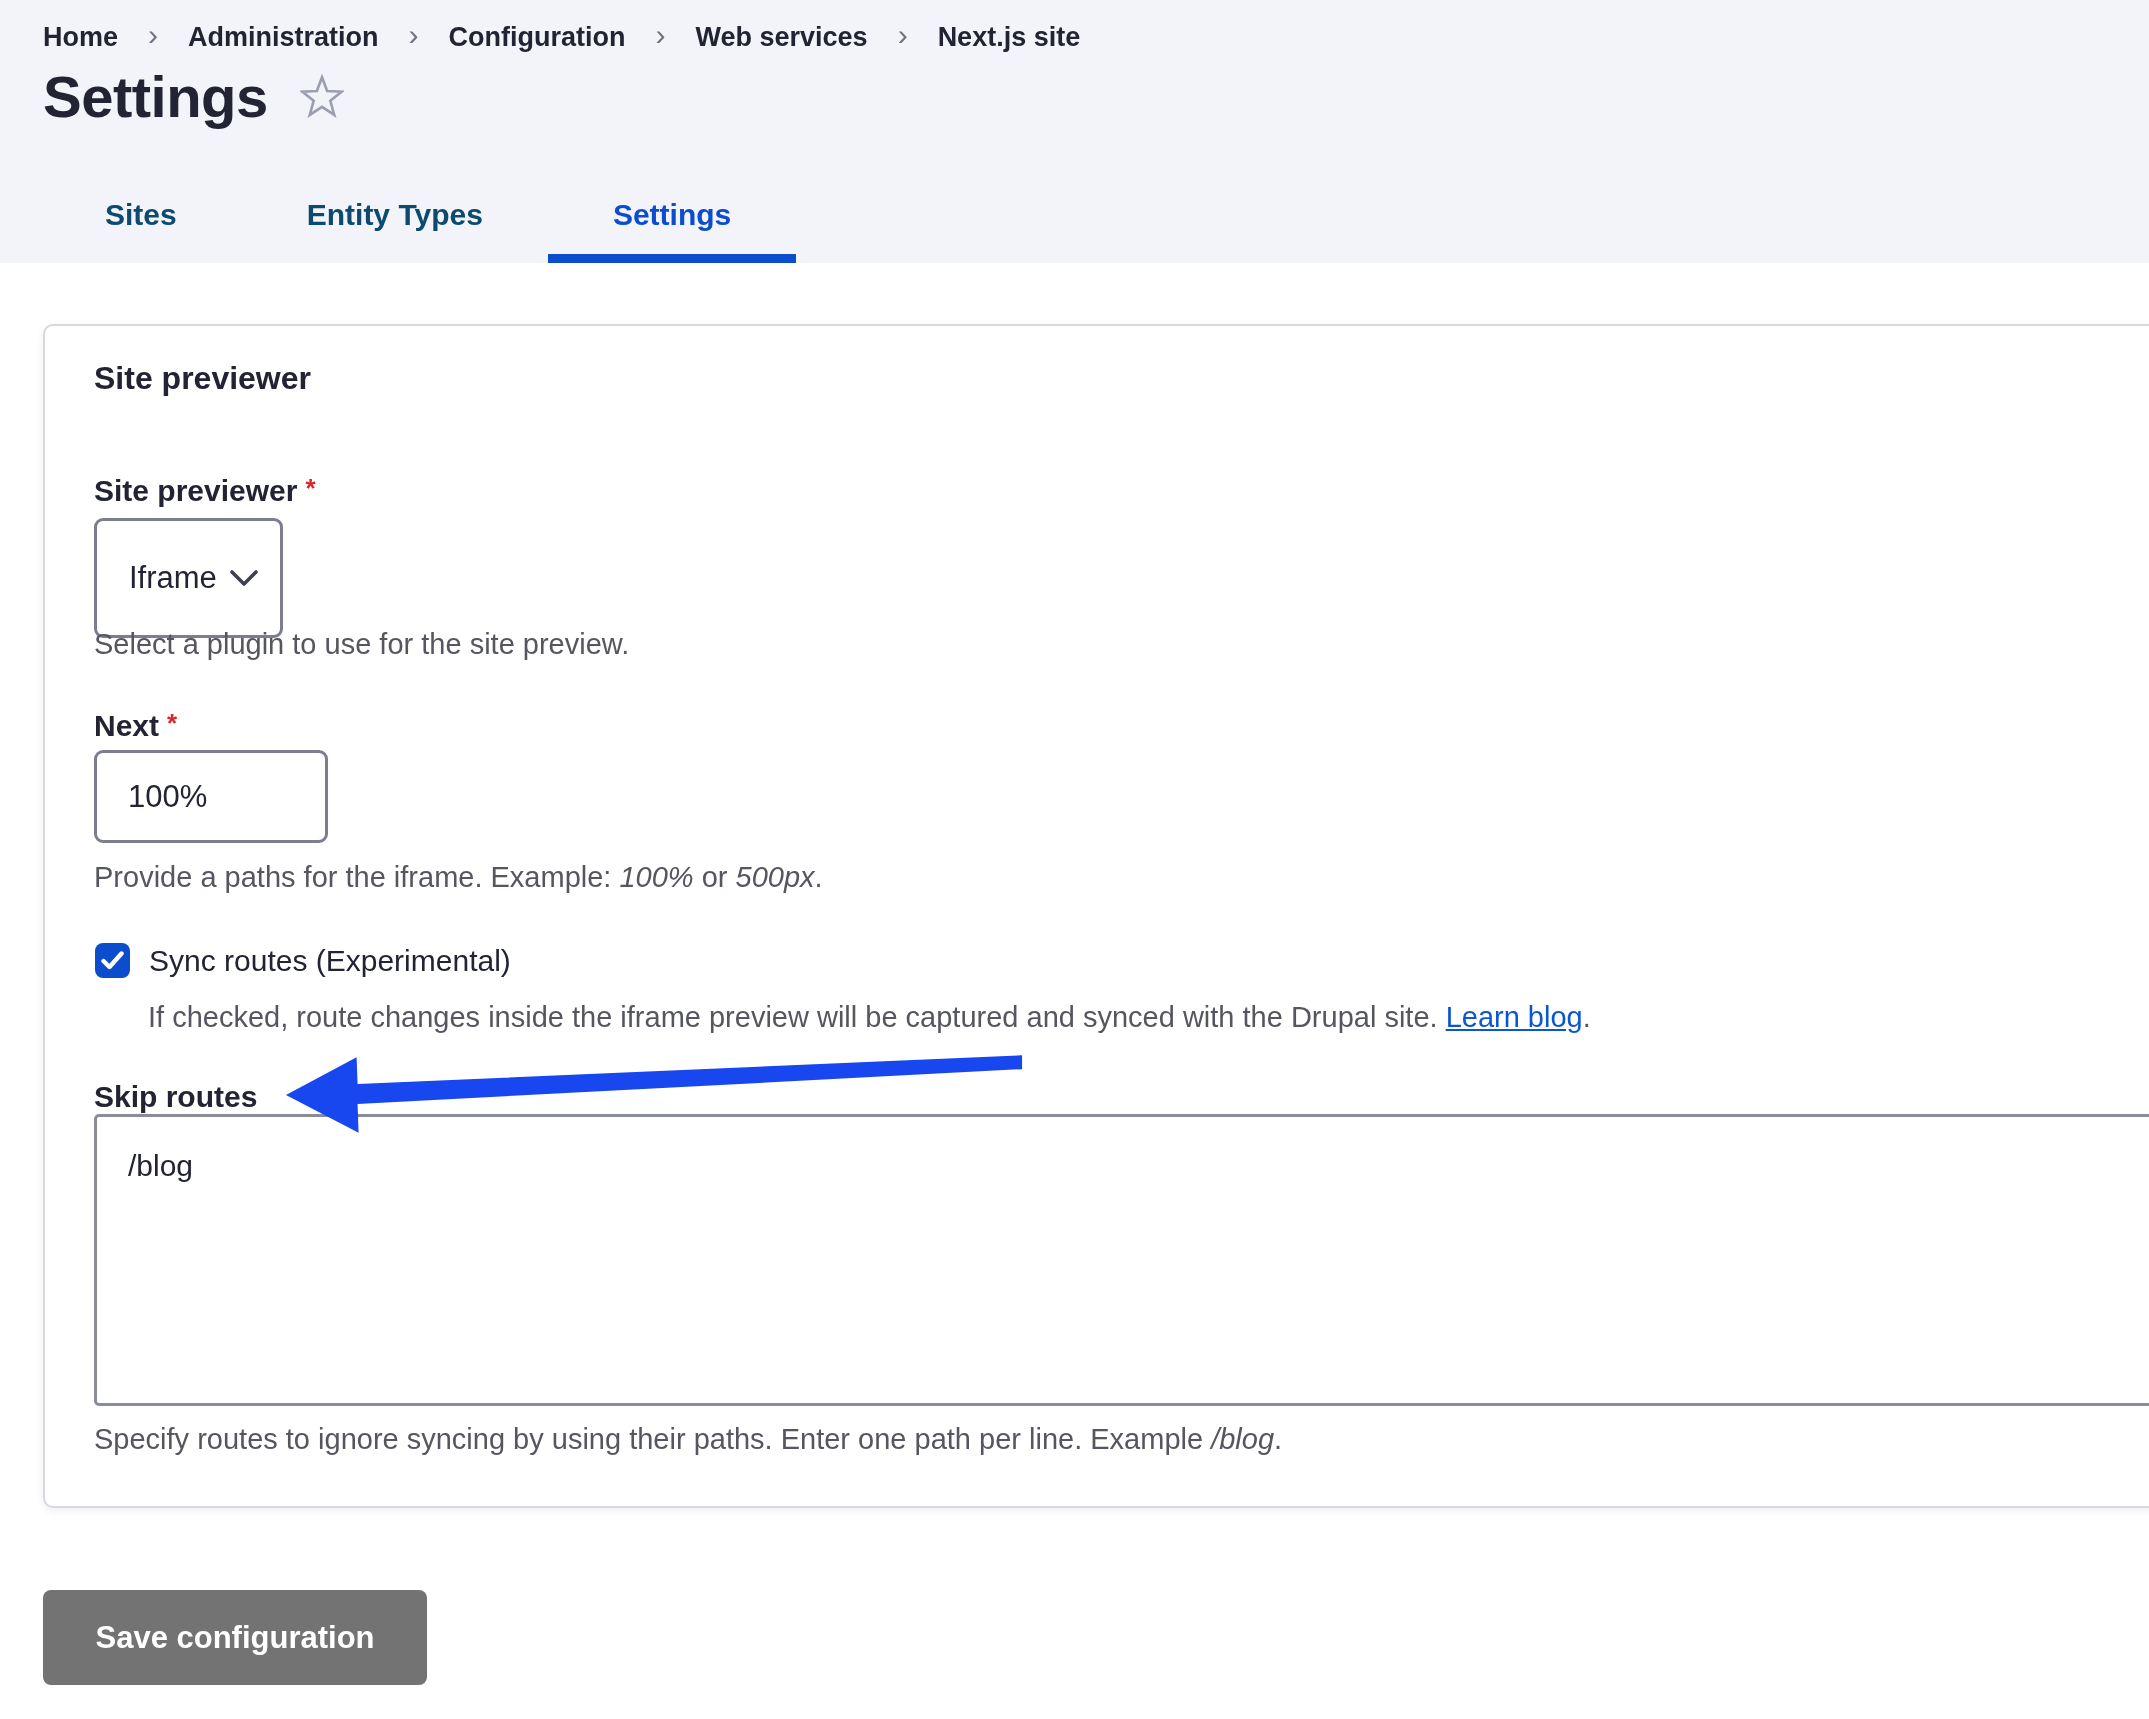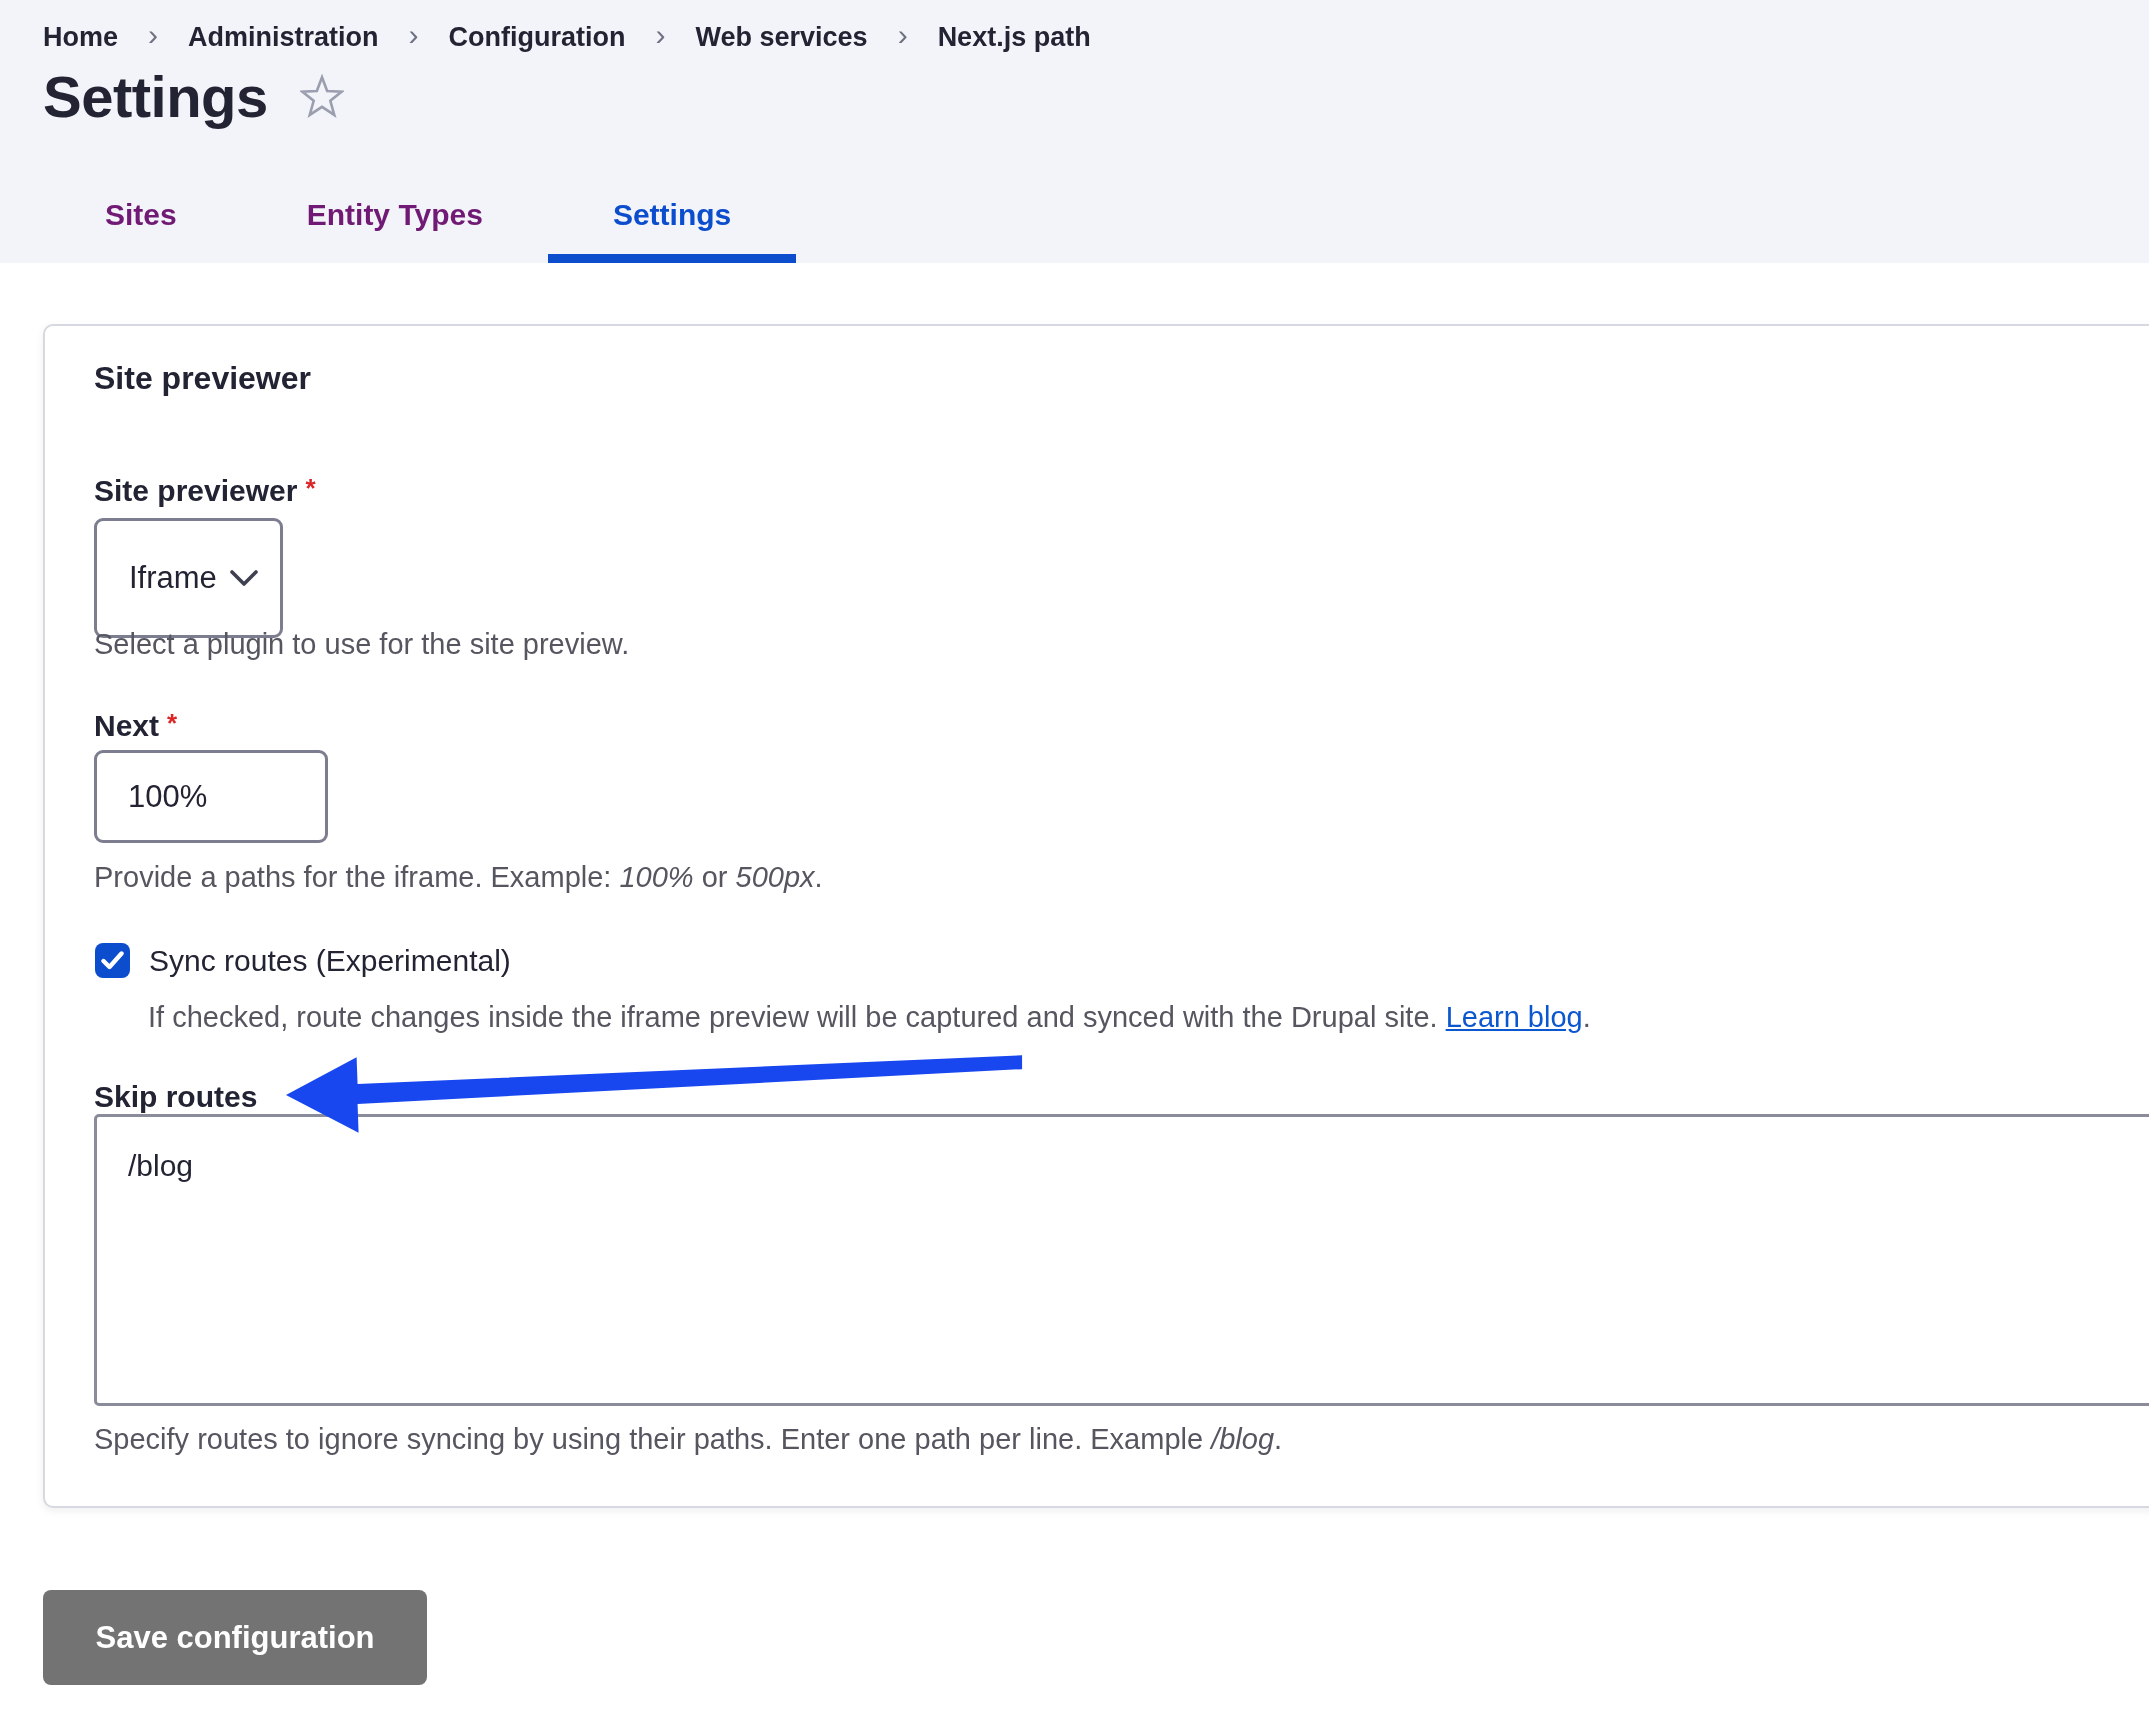--- a/index.html
+++ b/index.html
@@ -39,21 +39,21 @@
     letter-spacing: -0.5px; line-height: 74px;
   }
   .star-wrap { margin-left: 32px; width: 44px; height: 46px; cursor: pointer; }
 
   .tabs {
     position: absolute; left: 40px; bottom: 0;
     display: flex; align-items: flex-end; height: 90px;
   }
   .tab {
     padding: 0 65px; height: 90px; line-height: 84px;
-    font-size: 30px; font-weight: 700; color: #701a75;
+    font-size: 30px; font-weight: 700; color: #0c4a6e;
     cursor: pointer; border-bottom: 9px solid transparent;
   }
   .tab.active { color: #0b4dcd; border-bottom-color: #0b4dcd; }
 
   
   .card {
     position: absolute; left: 43px; top: 324px;
     width: 2131px; height: 1184px;
     background: #ffffff;
     border: 2px solid #d7d9e2;
@@ -148,21 +148,21 @@
 
   <nav class="breadcrumb">
     <span class="crumb">Home</span>
     <span class="crumb-sep">›</span>
     <span class="crumb">Administration</span>
     <span class="crumb-sep">›</span>
     <span class="crumb">Configuration</span>
     <span class="crumb-sep">›</span>
     <span class="crumb">Web services</span>
     <span class="crumb-sep">›</span>
-    <span class="crumb">Next.js path</span>
+    <span class="crumb">Next.js site</span>
   </nav>
 
   <div class="title-row">
     <h1 class="page-title">Settings</h1>
     <span class="star-wrap">
       <svg width="44" height="46" viewBox="0 0 40 42">
         <polygon points="20,3 24.7,15.5 38.1,16.1 27.6,24.5 31.2,37.4 20,30 8.8,37.4 12.4,24.5 1.9,16.1 15.3,15.5" fill="none" stroke="#9a9eae" stroke-width="2.4" stroke-linejoin="miter"></polygon>
       </svg>
     </span>
   </div>

